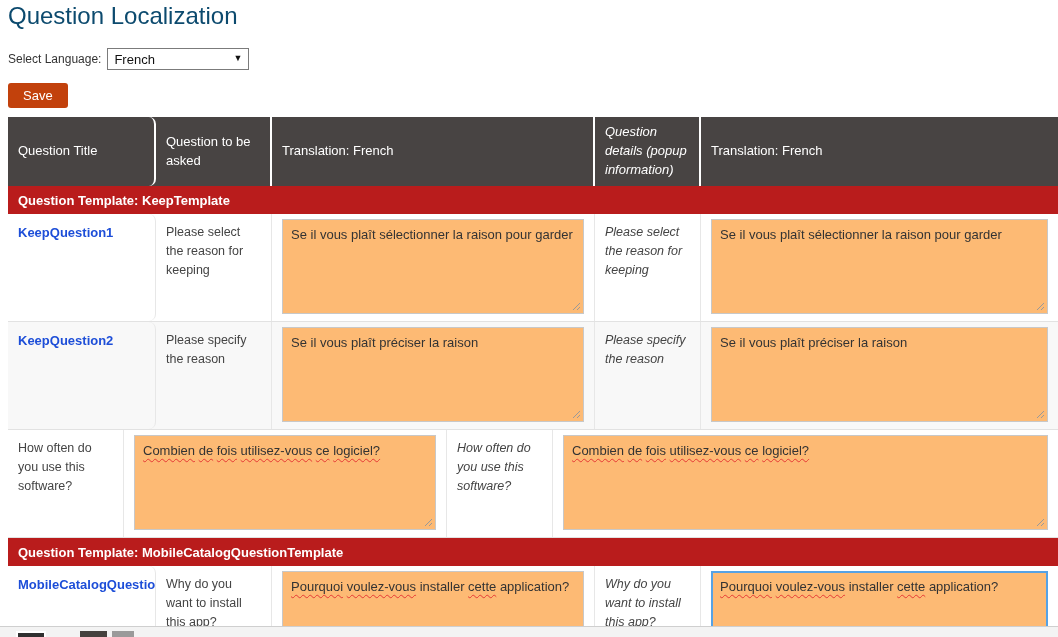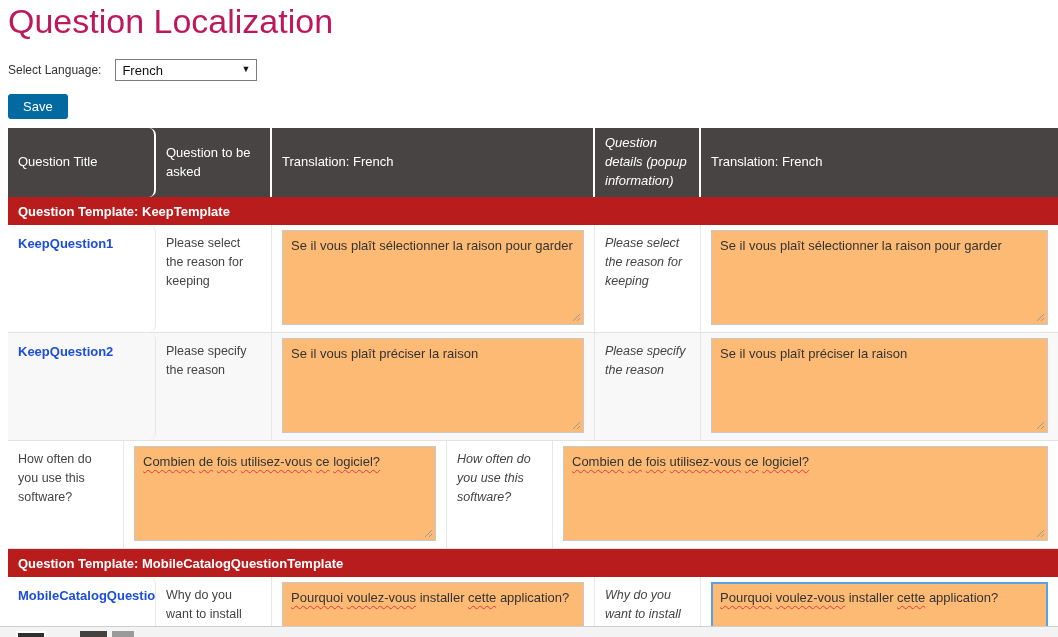--- a/index.html
+++ b/index.html
@@ -1,30 +1,30 @@
 <!DOCTYPE html>
 <html><head>
 <meta charset="utf-8">
 <style>
   * { box-sizing: border-box; margin: 0; padding: 0; }
   html, body { width: 1058px; height: 637px; overflow: hidden; background: #fff;
     font-family: "Liberation Sans", sans-serif; color: #222; }
   .viewport { position: relative; width: 1058px; height: 637px; overflow: hidden; background: #fff; }
 
-  .page-title { margin: 2px 0 0 8px; font-size: 34px; font-weight: 400; color: #be185d; }
+  .page-title { margin: 2px 0 0 8px; font-size: 24px; font-weight: 400; color: #0c4a6e; }
 
   .lang-row { margin: 18px 0 0 8px; display: flex; align-items: center; }
-  .lang-label { font-size: 12px; color: #333; margin-right: 14px; }
+  .lang-label { font-size: 12px; color: #333; margin-right: 6px; }
   .select-wrap { position: relative; display: inline-block; }
   select.lang-select { -webkit-appearance: none; appearance: none; width: 142px; height: 22px;
     border: 1px solid #7b7b7b; border-radius: 0; background: #fff; font-size: 13px;
     padding: 0 20px 0 6px; color: #111; font-family: "Liberation Sans", sans-serif; }
   .select-arrow { position: absolute; right: 7px; top: 5px; font-size: 9px; color: #111; pointer-events: none; }
 
-  .save-btn { margin: 13px 0 0 8px; display: inline-block; background: #0369a1; color: #fff;
+  .save-btn { margin: 13px 0 0 8px; display: inline-block; background: #c2410c; color: #fff;
     border: none; border-radius: 3px; font-size: 13px; padding: 5px 15px; cursor: pointer;
     font-family: "Liberation Sans", sans-serif; }
 
   .qtable { margin: 9px 0 0 8px; width: 1050px; }
   .thead { display: flex; height: 69px; background: #484443; }
   .th { color: #fff; font-size: 13px; display: flex; align-items: center; padding: 0 10px;
     line-height: 1.45; border-right: 2px solid #fff; }
   .th:last-child { border-right: none; }
   .section-bar { height: 28px; background: #b91c1c; color: #fff; font-size: 13px; font-weight: bold;
     display: flex; align-items: center; padding: 0 10px; }

